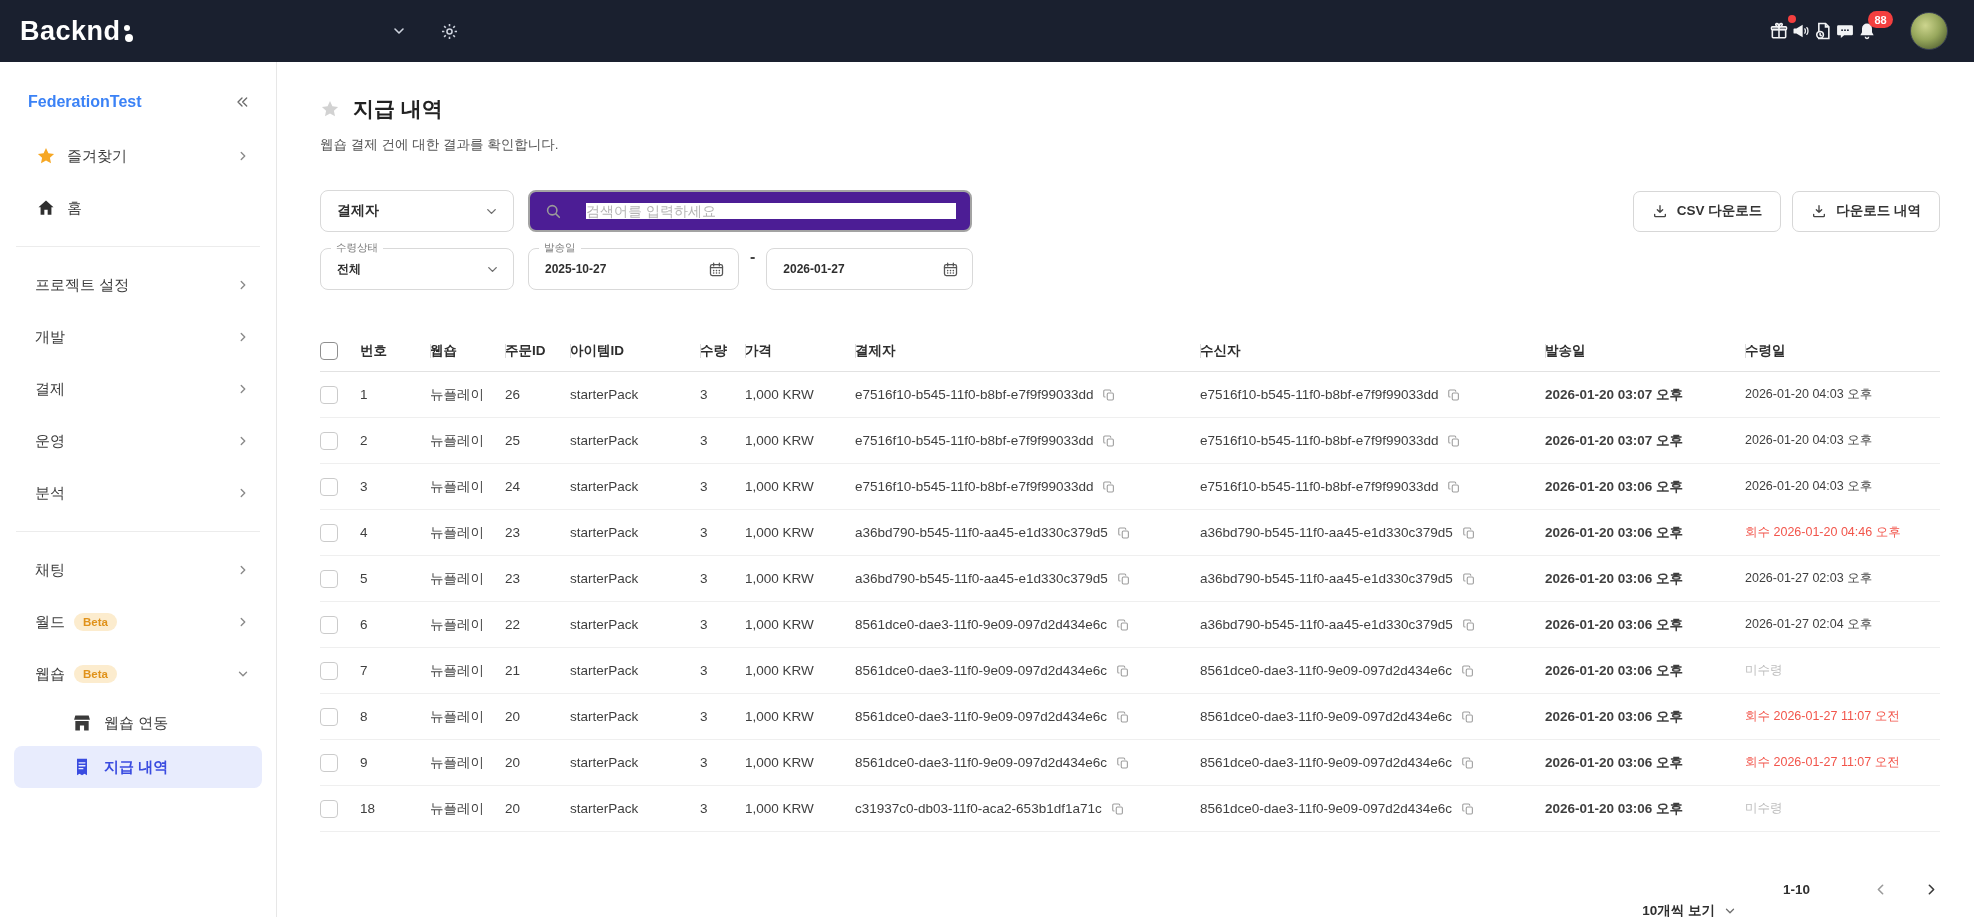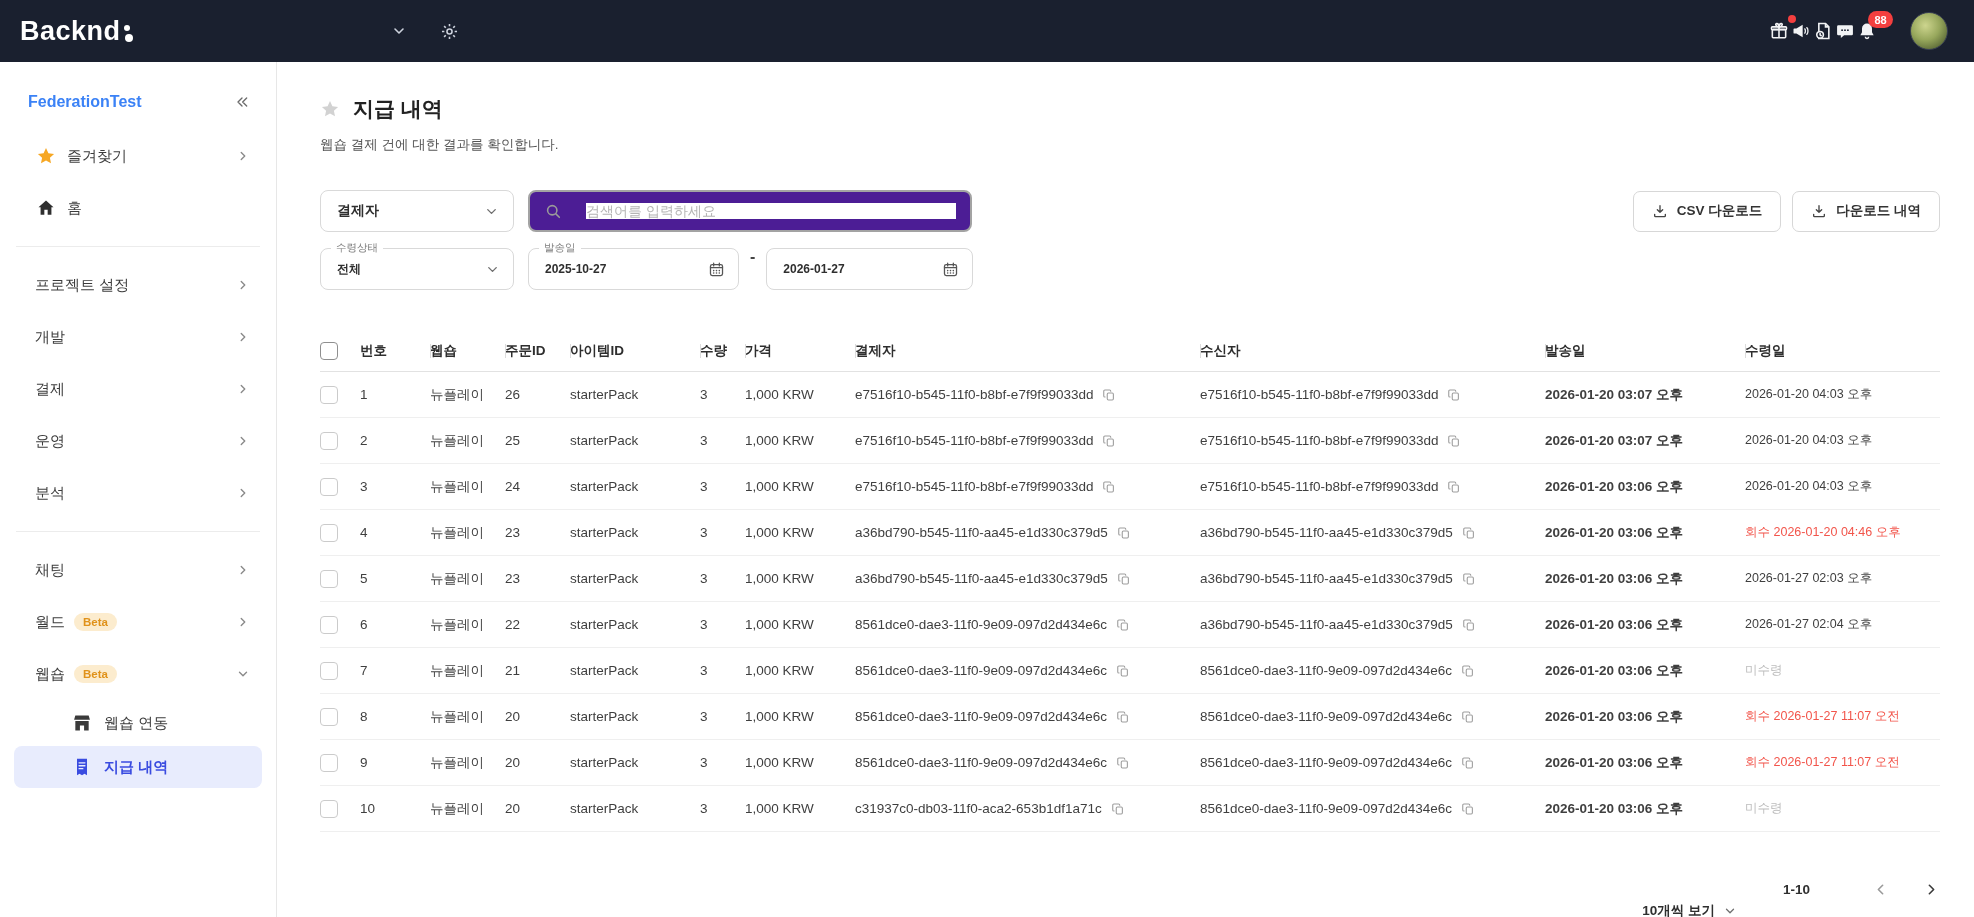--- a/index.html
+++ b/index.html
@@ -688,21 +688,21 @@
                 </span>
     </div>
     <div class="cell c-sent">2026-01-20 03:06 오후</div>
     <div class="cell c-received status-recalled">회수 2026-01-27 11:07 오전</div>
   </div>
 
   <div class="trow">
     <div class="cell c-check">
                 <span class="checkbox"></span>
               </div>
-    <div class="cell c-no">10</div>
+    <div class="cell c-no">18</div>
     <div class="cell c-shop">뉴플레이</div>
     <div class="cell c-order">20</div>
     <div class="cell c-item">starterPack</div>
     <div class="cell c-qty">3</div>
     <div class="cell c-price">1,000 KRW</div>
     <div class="cell c-payer">
       <span class="uuid">c31937c0-db03-11f0-aca2-653b1df1a71c</span>
       <span class="copy">
                   <svg width="14" height="14" viewBox="0 0 24 24" fill="none" stroke="currentColor" stroke-width="1.9">
                     <rect x="9" y="8.5" width="10.5" height="12" rx="2"></rect>

